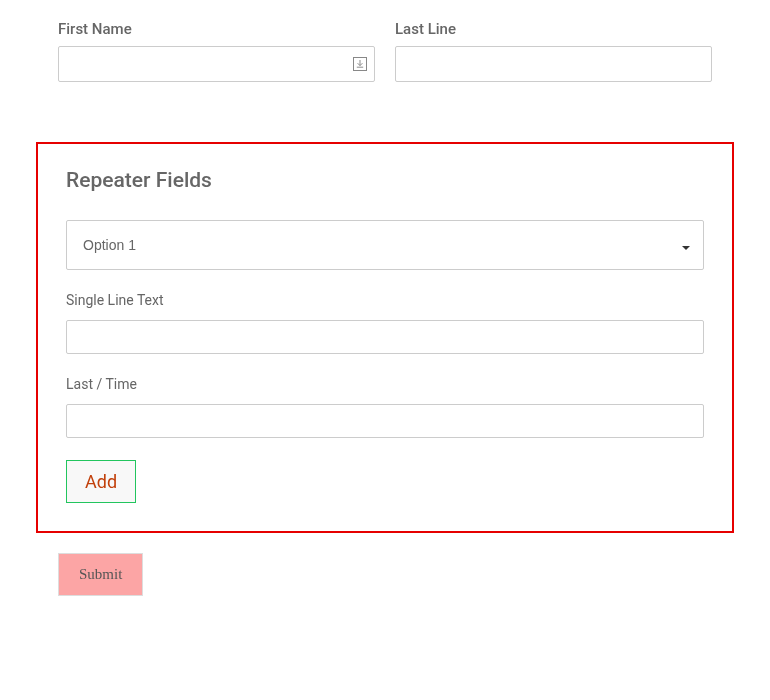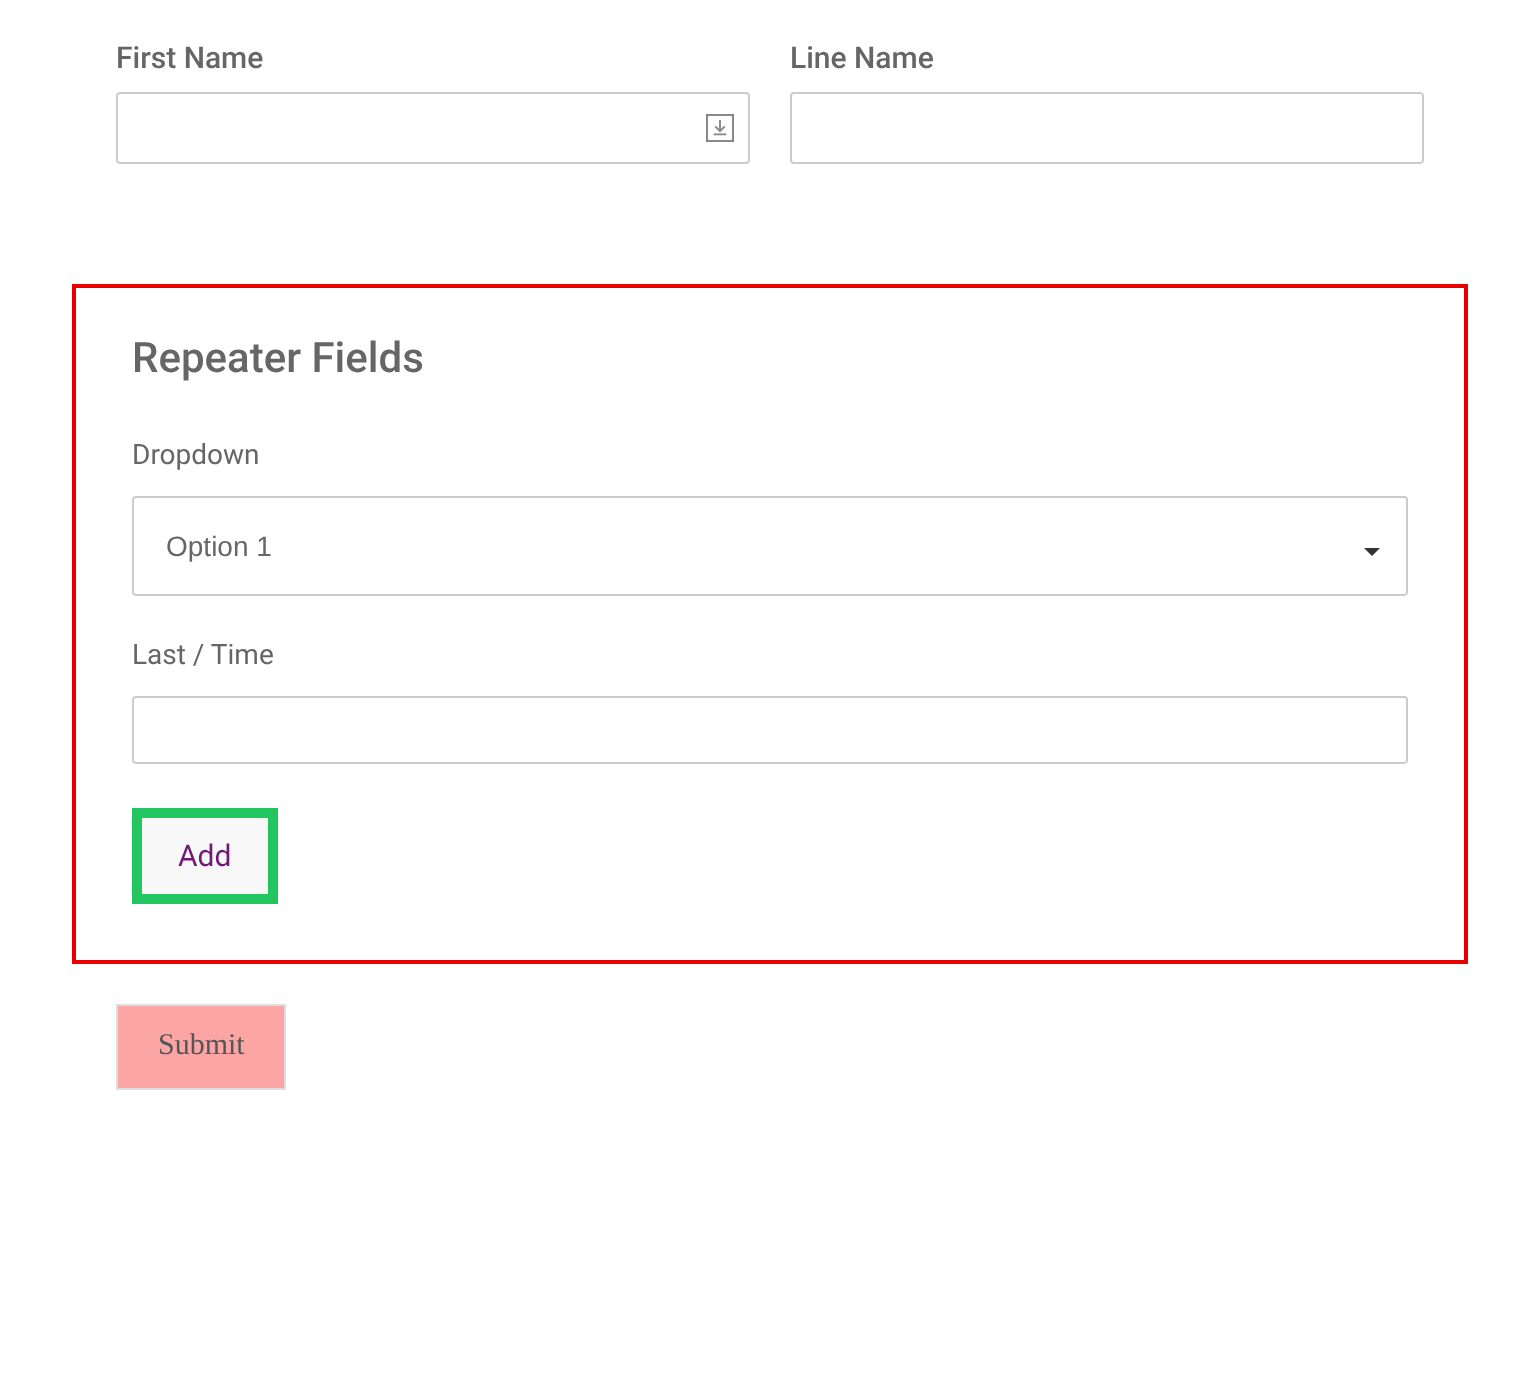--- a/index.html
+++ b/index.html
@@ -111,24 +111,24 @@
     .repeater-text-input {
       width: 100%;
       height: 34px;
       border: 1px solid #ccc;
       border-radius: 2px;
       padding: 6px 10px;
       font-size: 14px;
       background: #fff;
     }
     .add-button {
-      border: 5px solid #22c55e;
+      border: 1px solid #22c55e;
       background: #f8f8f8;
-      color: #701a75;
-      font-size: 15px;
+      color: #c2410c;
+      font-size: 18px;
       padding: 10px 18px;
       cursor: pointer;
       font-family: inherit;
     }
     .submit-row {
       padding: 0 28px;
       margin-top: 18px;
     }
     .submit-button {
       border: 1px solid #ddd;
@@ -151,42 +151,45 @@
       <div class="first-name-wrapper">
         <input type="text" class="text-input" value="" style="">
         <span class="autofill-icon">
           <svg viewBox="0 0 10 10" width="8" height="8">
               <path d="M5 0 L5 7 M2 4 L5 7 L8 4 M1 9 L9 9" stroke="#888" stroke-width="1.2" fill="none"></path>
             </svg>
         </span>
       </div>
     </div>
     <div class="name-field">
-      <label class="field-label">Line Name</label>
+      <label class="field-label">Last Line</label>
       <input type="text" class="text-input" value="" style="">
     </div>
   </div>
 
   <div class="repeater-box">
     <div class="repeater-title">Repeater Fields</div>
 
     <div class="repeater-field">
-      <label class="repeater-label">Dropdown</label>
       <div class="select-wrapper">
         <select class="select-input">
           <option>Option 1</option>
         </select>
         <span class="chevron-icon">
           <svg viewBox="0 0 12 12">
               <path d="M2 4 L6 8 L10 4 Z"></path>
             </svg>
         </span>
       </div>
     </div>
 
+    <div class="repeater-field">
+      <label class="repeater-label">Single Line Text</label>
+      <input type="text" class="repeater-text-input" value="" style="">
+    </div>
 
     <div class="repeater-field">
       <label class="repeater-label">Last / Time</label>
       <input type="text" class="repeater-text-input" value="" style="">
     </div>
 
     <button class="add-button">Add</button>
   </div>
 
   <div class="submit-row">

